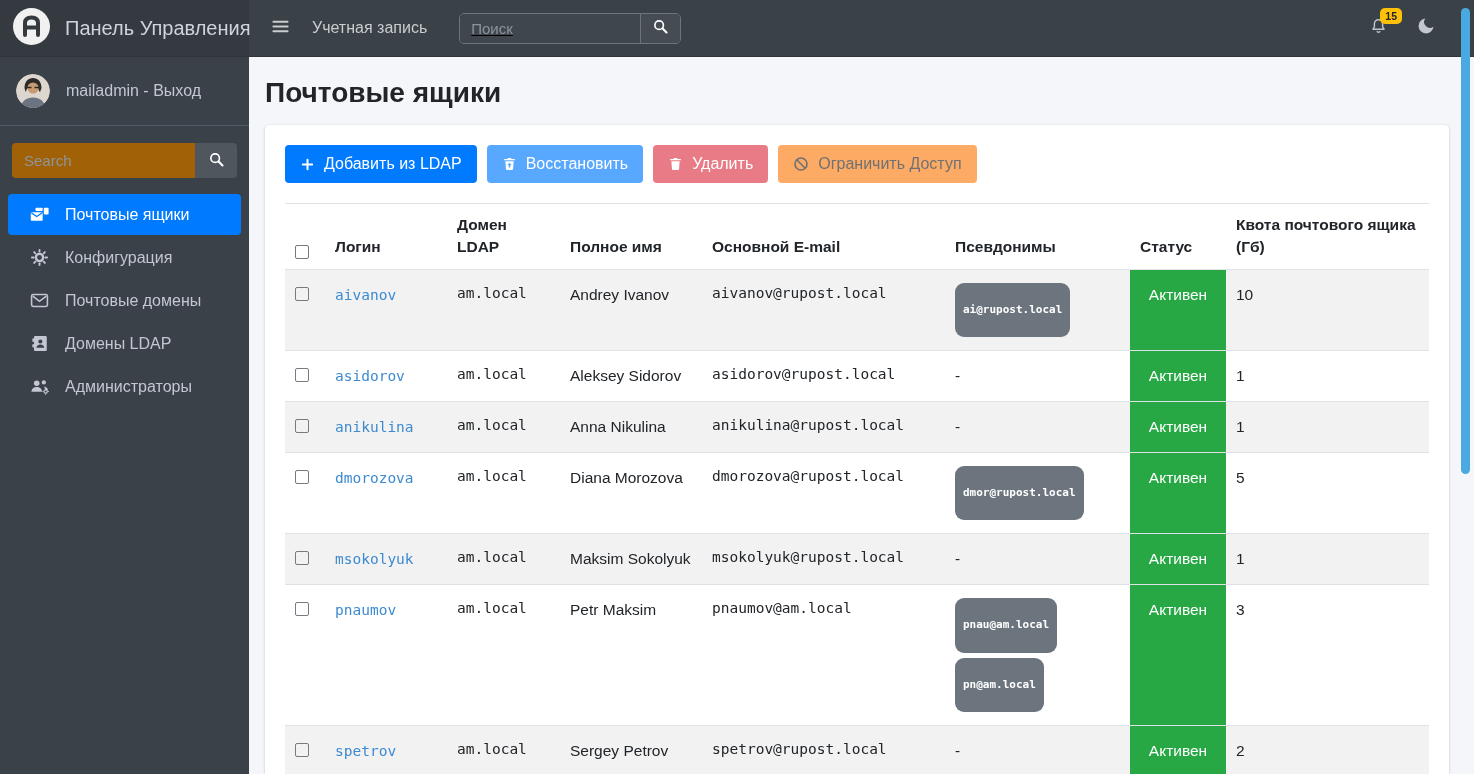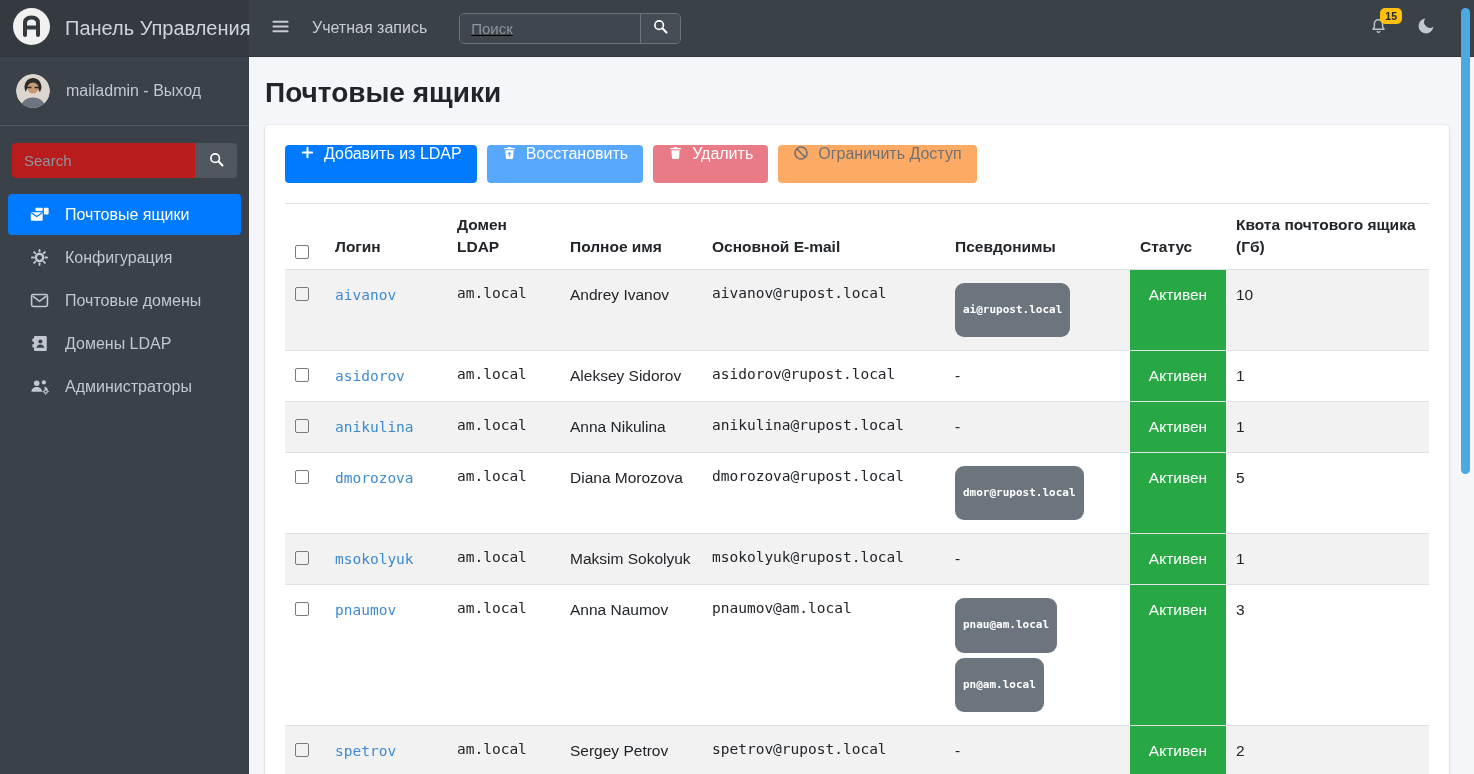--- a/index.html
+++ b/index.html
@@ -31,40 +31,40 @@
   .moon { color:#c2c7d0; cursor:pointer; display:flex; }
 
   
   .sidebar { position:fixed; top:57px; left:0; width:249px; height:717px;
     background:#3a4149; z-index:40; }
   .user-panel { display:flex; align-items:center; gap:16px; padding:17px 16px;
     border-bottom:1px solid #4f5962; }
   .avatar { width:34px; height:34px; border-radius:50%; overflow:hidden; flex:none; cursor:pointer; }
   .user-name { color:#c2c7d0; font-size:16px; cursor:pointer; text-decoration:none; }
   .side-search { display:flex; height:35px; margin:17px 12px 12px; border-radius:4px; overflow:hidden; }
-  .side-search input { flex:1; min-width:0; background:#b91c1c; border:none; outline:none;
+  .side-search input { flex:1; min-width:0; background:#a16207; border:none; outline:none;
     color:#e6e8ea; padding:0 12px; font-size:15px; font-family:inherit; }
   .side-search input::placeholder { color:#8d959e; }
   .side-search button { width:42px; background:#4f565e; border:none; color:#fff;
     cursor:pointer; display:flex; align-items:center; justify-content:center; }
   .menu { list-style:none; padding:4px 8px; }
   .menu li { display:flex; align-items:center; height:41px; margin-bottom:2px;
     border-radius:4px; padding-left:19px; color:#c2c7d0; font-size:16px; cursor:pointer; }
   .menu li .icon { width:25px; display:flex; justify-content:center; margin-right:13px; }
   .menu li.active { background:#007bff; color:#fff; }
 
   
   .main { margin-left:249px; padding:57px 25px 0 16px; }
   .page-title { font-size:28px; font-weight:600; color:#212529; margin:20px 0 16px; }
   .card { background:#fff; border-radius:4px;
     box-shadow:0 0 1px rgba(0,0,0,.12), 0 1px 3px rgba(0,0,0,.18); }
   .card-body { padding:20px; }
 
   .toolbar { display:flex; gap:10px; margin-bottom:20px; }
-  .btn { display:inline-flex; gap:9px; font-size:16px;
+  .btn { display:inline-flex; align-items:center; gap:9px; font-size:16px;
     font-family:inherit; padding:0 15px; height:38px; border:none; border-radius:4px;
     cursor:pointer; white-space:nowrap; }
   .btn .icon { display:flex; }
   .btn-primary { background:#007bff; color:#fff; }
   .btn-danger  { background:#dc3545; color:#ffffff; }
   .btn-warning { background:#fd7e14; color:#212529; }
   .btn.disabled { opacity:.65; cursor:default; }
 
   table { width:100%; border-collapse:collapse; font-size:15.5px; color:#212529; table-layout:fixed; }
   th { text-align:left; vertical-align:bottom; font-weight:700; padding:10px;
@@ -375,21 +375,21 @@
               <td><span>-</span></td>
               <td class="cell-status">Активен</td>
               <td>1</td>
             </tr>
             <tr>
               <td>
                 <div class="cbx"></div>
               </td>
               <td><a class="login-link" href="#">pnaumov</a></td>
               <td class="mono">am.local</td>
-              <td>Anna Naumov</td>
+              <td>Petr Maksim</td>
               <td class="mono">pnaumov@am.local</td>
               <td>
                 <div class="alias-line"><span class="badge-alias">pnau@am.local</span></div>
                 <div class="alias-line"><span class="badge-alias">pn@am.local</span></div>
               </td>
               <td class="cell-status">Активен</td>
               <td>3</td>
             </tr>
             <tr>
               <td>

